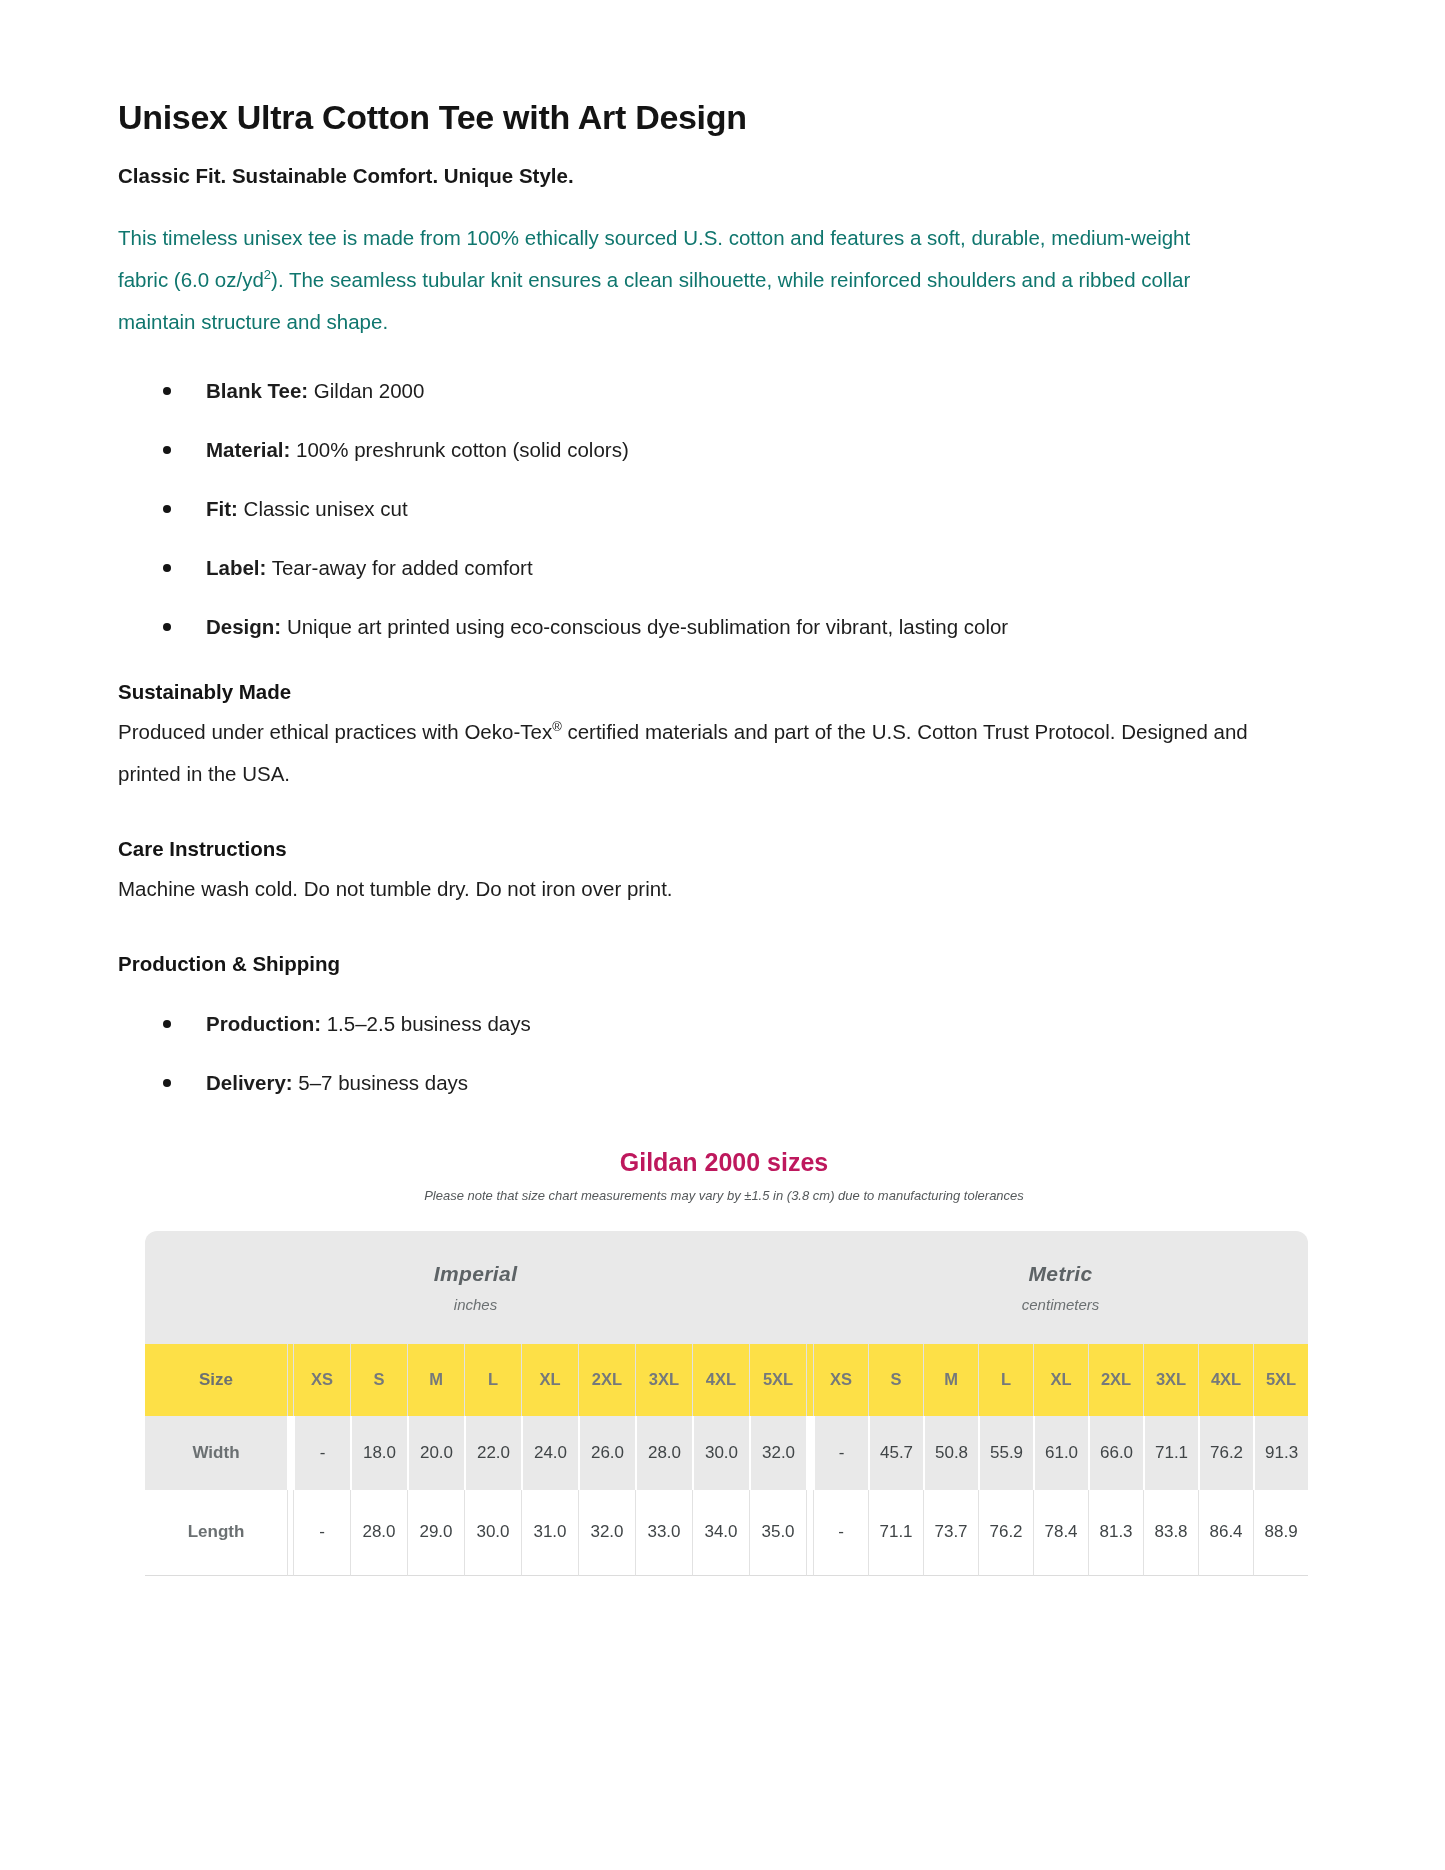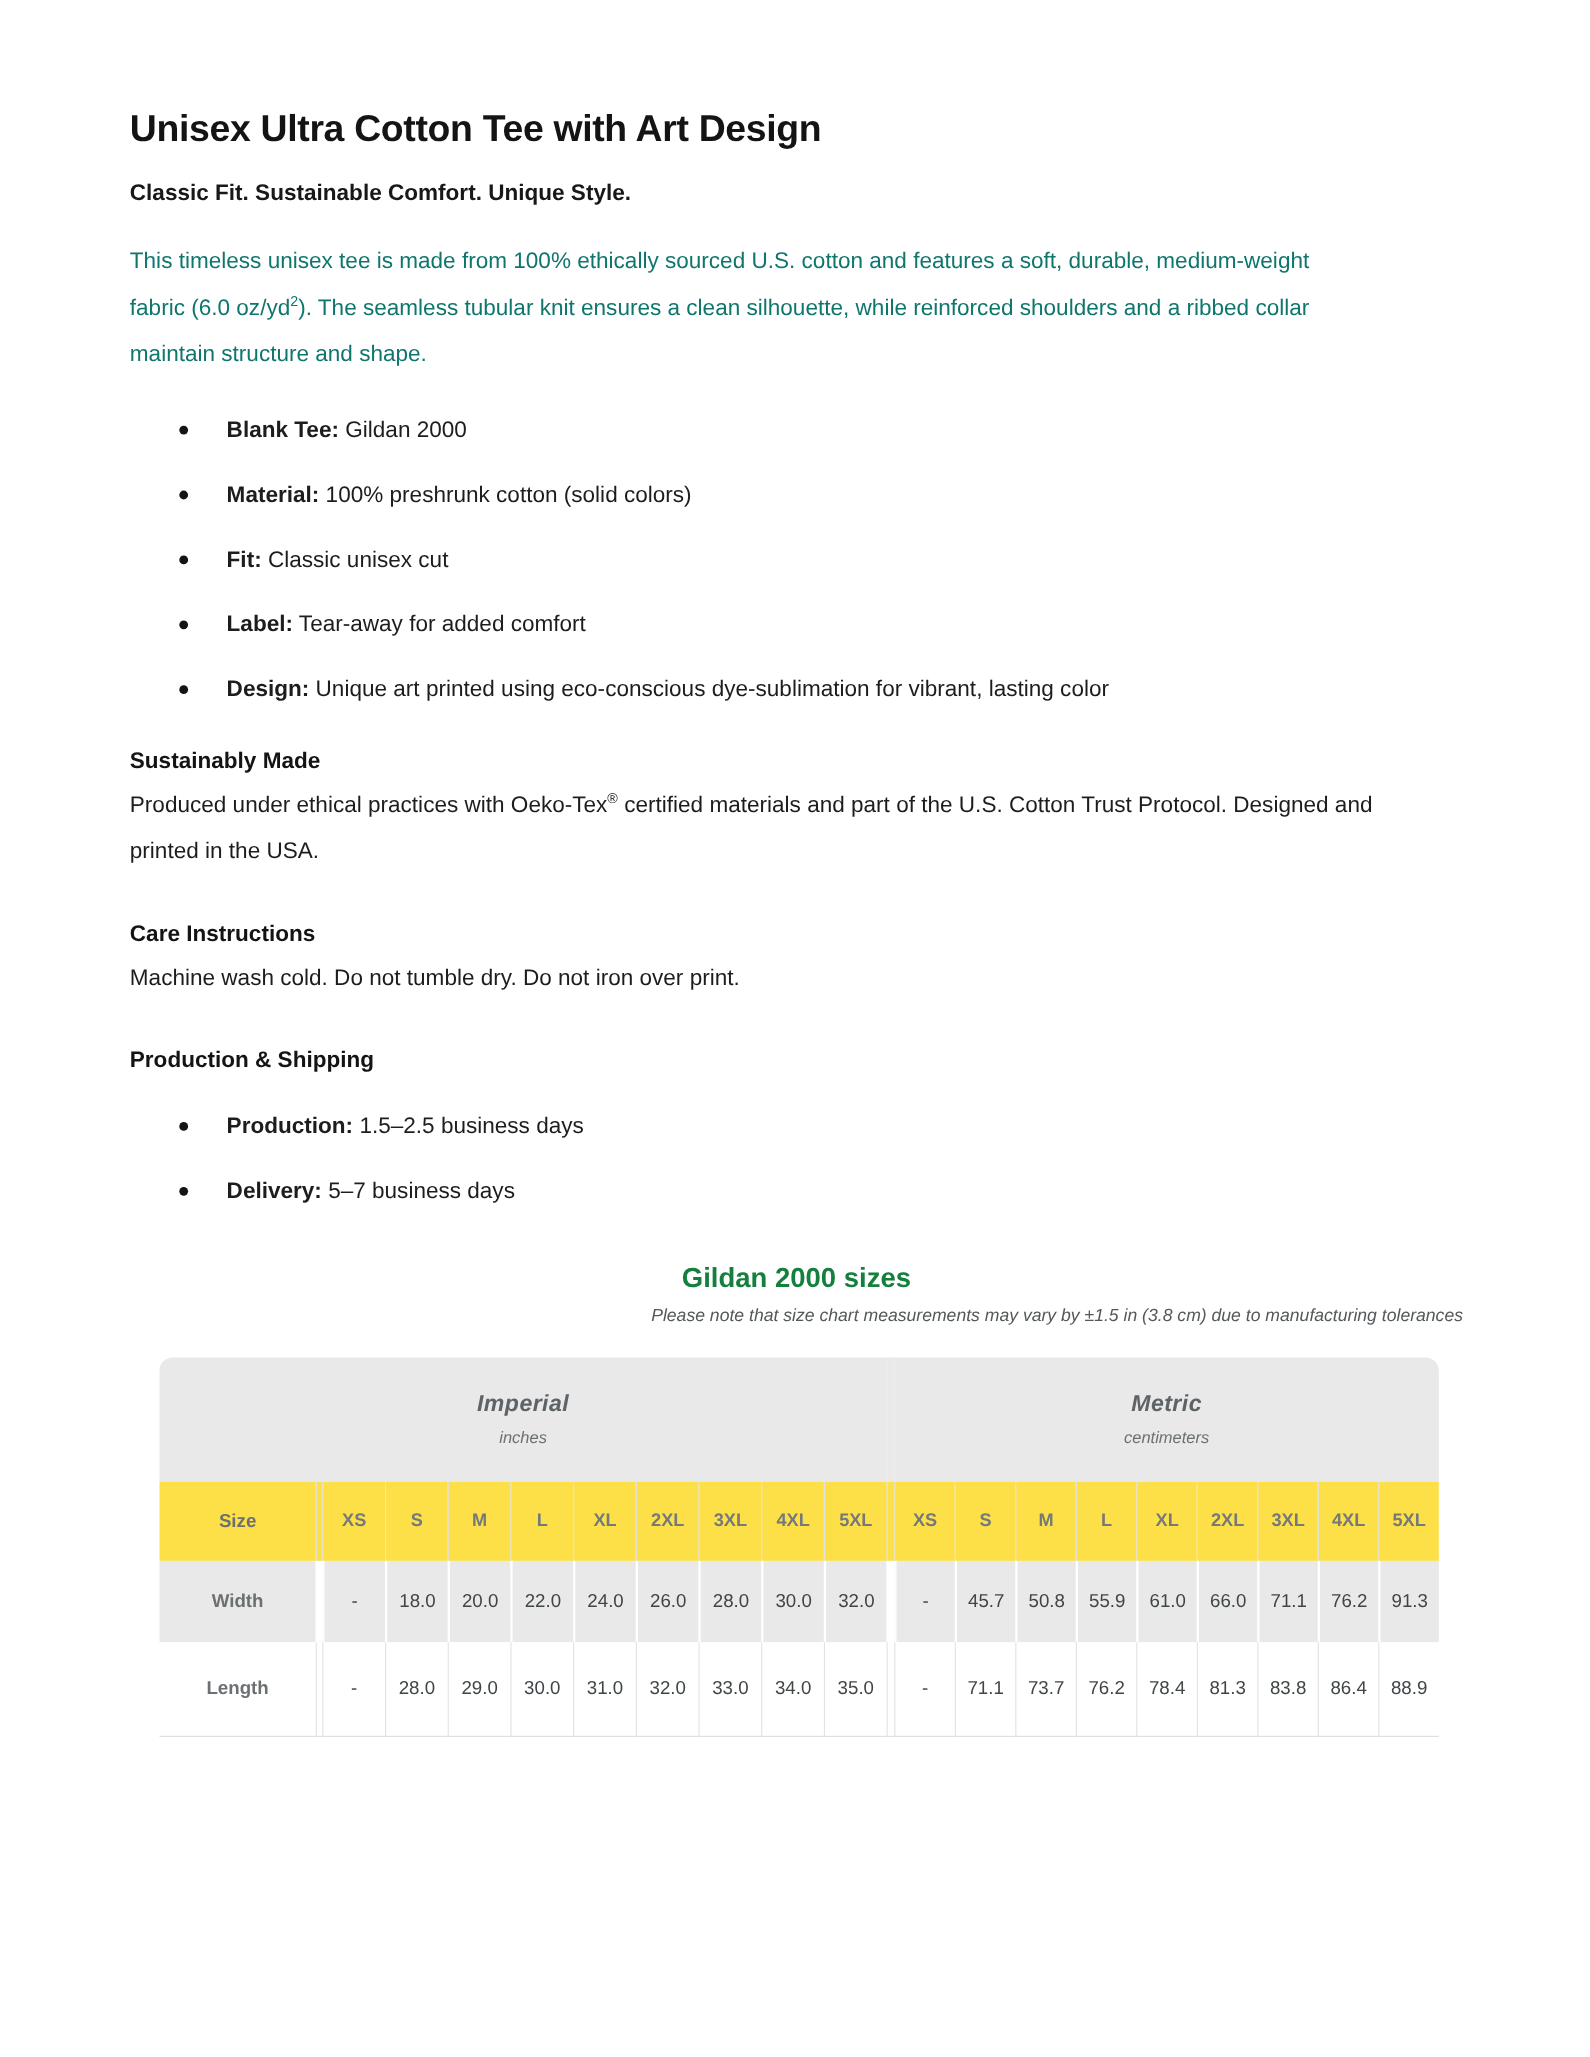--- a/index.html
+++ b/index.html
@@ -73,27 +73,27 @@
     margin: 13px 0 0;
     font-size: 20.5px;
     line-height: 42px;
   }
   a.doc-link { color: #4e7f91; text-decoration: underline; }
   h2.chart-title {
     margin: 54px 0 0;
     text-align: center;
     font-size: 25px;
     font-weight: 700;
-    color: #15803d;
+    color: #be185d;
   }
   p.tolerance {
     margin: 11px 0 0;
-    text-align: right;
+    text-align: center;
     font-style: italic;
-    font-size: 16px;
+    font-size: 13px;
     color: #54585a;
   }
   table.size-chart {
     margin: 28px 0 0 27px;
     border-collapse: separate;
     border-spacing: 0;
     table-layout: fixed;
     width: 1163px;
   }
   col.c-size { width: 142px; }

